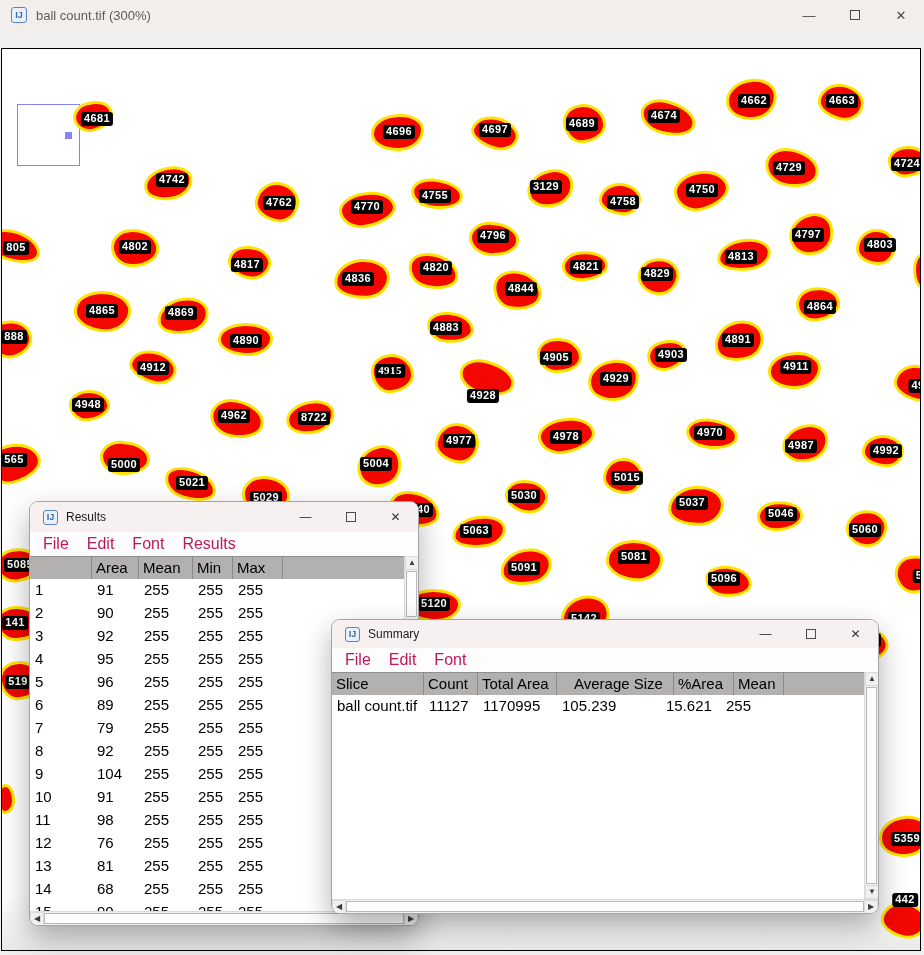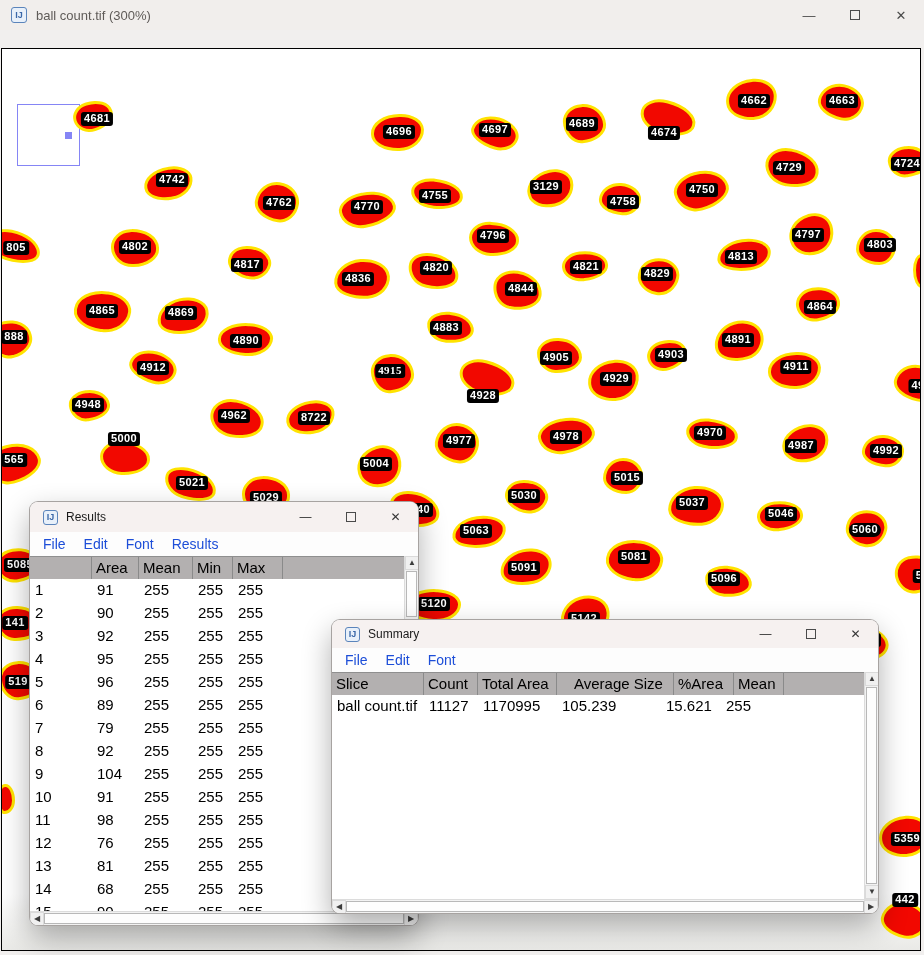--- a/index.html
+++ b/index.html
@@ -34,21 +34,21 @@
   .selrect { position:absolute; z-index:1; border:1px solid #8585f5; background:transparent; }
   .selhandle { position:absolute; z-index:1; background:#8585f5; width:7px; height:7px; }
   
   .child { position:absolute; background:#fff; border-radius:8px; overflow:hidden;
     box-shadow:0 0 0 1px #a7a3a1, 0 12px 30px rgba(0,0,0,.33); }
   .child-titlebar { height:30px; background:#f6f1f0; display:flex; align-items:center; }
   .child-titlebar .ij-icon { margin-left:13px; width:15px; height:15px; }
   .child-title { margin-left:8px; font-size:12px; color:#1a1a1a; }
   .child .wbtn { width:45px; font-size:12px; color:#333; }
   .menubar { height:24px; background:#fdfdfd; display:flex; align-items:center; padding-left:4px; }
-  .menu-item { font-size:14px; color:#1d4ed8; padding:2px 9px; }
+  .menu-item { font-size:16px; color:#be185d; padding:2px 9px; }
   .thead { display:flex; background:#b3b0b0; height:23px; border-top:1px solid #8f8f8f; }
   .th { font-size:15px; color:#000; padding:2px 0 0 4px; border-right:1px solid #8a8a8a;
     overflow:hidden; white-space:nowrap; }
   .th-fill { flex:1; border-right:none; }
   .tbody { overflow:hidden; }
   .tr { display:flex; height:23px; background:#fff; }
   .td { font-size:15px; color:#000; padding:2px 0 0 5px; overflow:hidden; white-space:nowrap; }
   
   .vscroll { position:absolute; width:14px; background:#f2f2f2; border-left:1px solid #dcdcdc; }
   .hscroll { position:absolute; left:0; right:0; bottom:0; height:14px; background:#f2f2f2;
@@ -88,21 +88,21 @@
 
   <div class="blob" style="left: 71px; top: 52px; width: 40px; height: 30px; border-radius: 42% 58% 55% 45% / 48% 52% 46% 54%; transform: rotate(-18deg);"></div>
       <div class="plabel" style="left: 95px; top: 70px;">4681</div>
       <div class="blob" style="left: 368.5px; top: 64.5px; width: 53px; height: 37px; border-radius: 55% 45% 48% 52% / 52% 44% 58% 46%; transform: rotate(-1deg);"></div>
       <div class="plabel" style="left: 397px; top: 83px;">4696</div>
       <div class="blob" style="left: 469px; top: 68px; width: 48px; height: 32px; border-radius: 50% 50% 42% 58% / 56% 48% 52% 44%; transform: rotate(16deg);"></div>
       <div class="plabel" style="left: 493px; top: 81px;">4697</div>
       <div class="blob" style="left: 560.5px; top: 54.5px; width: 43px; height: 39px; border-radius: 46% 54% 58% 42% / 44% 56% 46% 58%; transform: rotate(-3deg);"></div>
       <div class="plabel" style="left: 580px; top: 75px;">4689</div>
       <div class="blob" style="left: 638px; top: 52px; width: 56px; height: 34px; border-radius: 42% 58% 55% 45% / 48% 52% 46% 54%; transform: rotate(14deg);"></div>
-      <div class="plabel" style="left: 662px; top: 67px; margin-top: 17px;">4674</div>
+      <div class="plabel" style="left: 662px; top: 67px;">4674</div>
       <div class="blob" style="left: 723.5px; top: 29.5px; width: 51px; height: 41px; border-radius: 55% 45% 48% 52% / 52% 44% 58% 46%; transform: rotate(-5deg);"></div>
       <div class="plabel" style="left: 752px; top: 52px;">4662</div>
       <div class="blob" style="left: 816px; top: 35px; width: 46px; height: 36px; border-radius: 50% 50% 42% 58% / 56% 48% 52% 44%; transform: rotate(12deg);"></div>
       <div class="plabel" style="left: 840px; top: 52px;">4663</div>
       <div class="blob" style="left: 885.5px; top: 96.5px; width: 41px; height: 31px; border-radius: 46% 54% 58% 42% / 44% 56% 46% 58%; transform: rotate(-7deg);"></div>
       <div class="plabel" style="left: 905px; top: 115px;">4724</div>
       <div class="blob" style="left: 763px; top: 100px; width: 54px; height: 38px; border-radius: 42% 58% 55% 45% / 48% 52% 46% 54%; transform: rotate(10deg);"></div>
       <div class="plabel" style="left: 787px; top: 119px;">4729</div>
       <div class="blob" style="left: 141.5px; top: 117.5px; width: 49px; height: 33px; border-radius: 55% 45% 48% 52% / 52% 44% 58% 46%; transform: rotate(-9deg);"></div>
       <div class="plabel" style="left: 170px; top: 131px;">4742</div>
@@ -184,39 +184,39 @@
       <div class="plabel" style="left: 564px; top: 388px;">4978</div>
       <div class="blob" style="left: 684px; top: 370px; width: 52px; height: 30px; border-radius: 42% 58% 55% 45% / 48% 52% 46% 54%; transform: rotate(6deg);"></div>
       <div class="plabel" style="left: 708px; top: 384px;">4970</div>
       <div class="blob" style="left: 779.5px; top: 375.5px; width: 47px; height: 37px; border-radius: 55% 45% 48% 52% / 52% 44% 58% 46%; transform: rotate(-13deg);"></div>
       <div class="plabel" style="left: 799px; top: 397px;">4987</div>
       <div class="blob" style="left: 860px; top: 386px; width: 42px; height: 32px; border-radius: 50% 50% 42% 58% / 56% 48% 52% 44%; transform: rotate(4deg);"></div>
       <div class="plabel" style="left: 884px; top: 402px;">4992</div>
       <div class="blob" style="left: -16.5px; top: 394.5px; width: 55px; height: 39px; border-radius: 46% 54% 58% 42% / 44% 56% 46% 58%; transform: rotate(-15deg);"></div>
       <div class="plabel" style="left: 12px; top: 411px;">565</div>
       <div class="blob" style="left: 98px; top: 392px; width: 50px; height: 34px; border-radius: 42% 58% 55% 45% / 48% 52% 46% 54%; transform: rotate(2deg);"></div>
-      <div class="plabel" style="left: 122px; top: 390px;">5000</div>
+      <div class="plabel" style="left: 122px; top: 416px;">5000</div>
       <div class="blob" style="left: 354.5px; top: 396.5px; width: 45px; height: 41px; border-radius: 55% 45% 48% 52% / 52% 44% 58% 46%; transform: rotate(-17deg);"></div>
       <div class="plabel" style="left: 374px; top: 415px;">5004</div>
       <div class="blob" style="left: 601px; top: 409px; width: 40px; height: 36px; border-radius: 50% 50% 42% 58% / 56% 48% 52% 44%; transform: rotate(0deg);"></div>
       <div class="plabel" style="left: 625px; top: 429px;">5015</div>
       <div class="blob" style="left: 161.5px; top: 419.5px; width: 53px; height: 31px; border-radius: 46% 54% 58% 42% / 44% 56% 46% 58%; transform: rotate(17deg);"></div>
       <div class="plabel" style="left: 190px; top: 434px;">5021</div>
       <div class="blob" style="left: 240px; top: 427px; width: 48px; height: 38px; border-radius: 42% 58% 55% 45% / 48% 52% 46% 54%; transform: rotate(-2deg);"></div>
       <div class="plabel" style="left: 264px; top: 449px;">5029</div>
       <div class="blob" style="left: 502.5px; top: 430.5px; width: 43px; height: 33px; border-radius: 55% 45% 48% 52% / 52% 44% 58% 46%; transform: rotate(15deg);"></div>
       <div class="plabel" style="left: 522px; top: 447px;">5030</div>
       <div class="blob" style="left: 666px; top: 437px; width: 56px; height: 40px; border-radius: 50% 50% 42% 58% / 56% 48% 52% 44%; transform: rotate(-4deg);"></div>
       <div class="plabel" style="left: 690px; top: 454px;">5037</div>
       <div class="blob" style="left: 386.5px; top: 442.5px; width: 51px; height: 35px; border-radius: 46% 54% 58% 42% / 44% 56% 46% 58%; transform: rotate(13deg);"></div>
       <div class="plabel" style="left: 415px; top: 461px;">5040</div>
       <div class="blob" style="left: 755px; top: 452px; width: 46px; height: 30px; border-radius: 42% 58% 55% 45% / 48% 52% 46% 54%; transform: rotate(-6deg);"></div>
       <div class="plabel" style="left: 779px; top: 465px;">5046</div>
       <div class="blob" style="left: 843.5px; top: 460.5px; width: 41px; height: 37px; border-radius: 55% 45% 48% 52% / 52% 44% 58% 46%; transform: rotate(11deg);"></div>
-      <div class="plabel" style="left: 863px; top: 481px; border-radius: 7px;">5060</div>
+      <div class="plabel" style="left: 863px; top: 481px;">5060</div>
       <div class="blob" style="left: 450px; top: 467px; width: 54px; height: 32px; border-radius: 50% 50% 42% 58% / 56% 48% 52% 44%; transform: rotate(-8deg);"></div>
       <div class="plabel" style="left: 474px; top: 482px;">5063</div>
       <div class="blob" style="left: 68.5px; top: 465.5px; width: 49px; height: 39px; border-radius: 46% 54% 58% 42% / 44% 56% 46% 58%; transform: rotate(9deg);"></div>
       <div class="plabel" style="left: 97px; top: 488px;">5070</div>
       <div class="blob" style="left: -6px; top: 499px; width: 44px; height: 34px; border-radius: 42% 58% 55% 45% / 48% 52% 46% 54%; transform: rotate(-10deg);"></div>
       <div class="plabel" style="left: 18px; top: 516px;">5085</div>
       <div class="blob" style="left: 603.5px; top: 490.5px; width: 57px; height: 41px; border-radius: 55% 45% 48% 52% / 52% 44% 58% 46%; transform: rotate(7deg);"></div>
       <div class="plabel" style="left: 632px; top: 508px;">5081</div>
       <div class="blob" style="left: 498px; top: 500px; width: 52px; height: 36px; border-radius: 50% 50% 42% 58% / 56% 48% 52% 44%; transform: rotate(-12deg);"></div>
       <div class="plabel" style="left: 522px; top: 519px;">5091</div>

